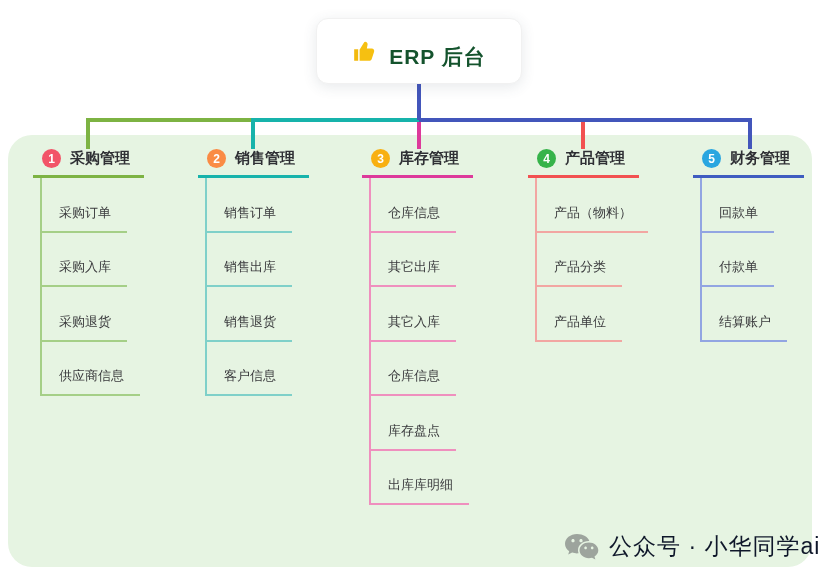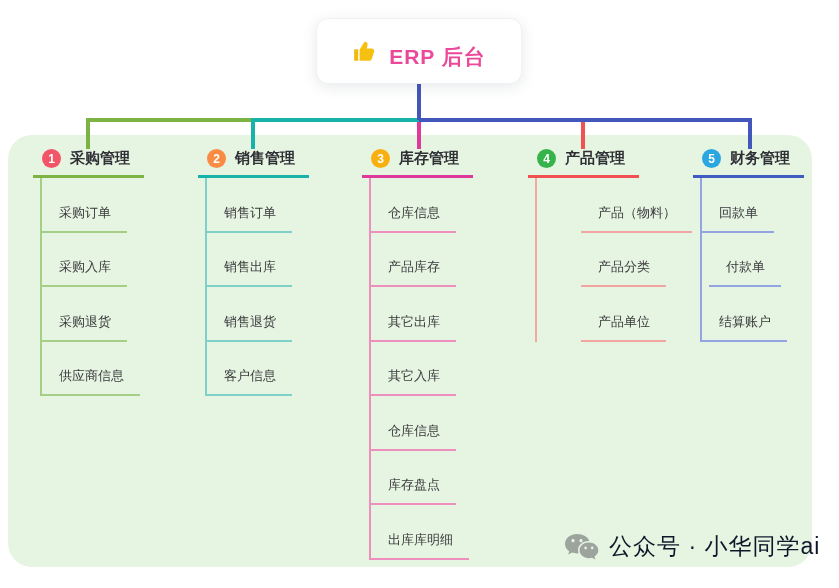--- a/index.html
+++ b/index.html
@@ -21,21 +21,21 @@
     position:absolute; left:316px; top:18px;
     width:206px; height:66px;
     background:#ffffff;
     border:1px solid #f1f1f1;
     border-radius:12px;
     box-shadow:0 3px 14px rgba(60,70,90,0.12);
     display:flex; align-items:center; justify-content:center; gap:11px;
     z-index:5;
   }
   .root-node .label {
-    font-size:21px; font-weight:600; color:#ec4899; letter-spacing:1px;margin-top:12px;
+    font-size:21px; font-weight:600; color:#14532d; letter-spacing:1px;margin-top:12px;
   }
   
   .conn { position:absolute; }
   .conn.h { height:4px; }
   .conn.v { width:4px; }
   
   .branch { position:absolute; top:147px; z-index:2; }
   .branch-header {
     display:flex; align-items:center; gap:9px;
     width:max-content;
@@ -124,49 +124,48 @@
   </div>
 </div>
 
 <div class="branch" style="left:362px;">
   <div class="branch-header" style="border-bottom-color: rgb(221, 58, 155);">
     <span class="badge" style="background: rgb(248, 176, 17);">3</span>
     <span class="branch-title">库存管理</span>
   </div>
   <div class="children" style="border-left-color: rgb(239, 143, 190);">
     <div class="child" style="border-bottom-color: rgb(239, 143, 190);">仓库信息</div>
-    <div class="child" style="border-bottom-color: rgb(239, 143, 190);">产品库存</div>
     <div class="child" style="border-bottom-color: rgb(239, 143, 190);">其它出库</div>
     <div class="child" style="border-bottom-color: rgb(239, 143, 190);">其它入库</div>
     <div class="child" style="border-bottom-color: rgb(239, 143, 190);">仓库信息</div>
     <div class="child" style="border-bottom-color: rgb(239, 143, 190);">库存盘点</div>
     <div class="child" style="border-bottom-color: rgb(239, 143, 190);">出库库明细</div>
   </div>
 </div>
 
 <div class="branch" style="left:528px;">
   <div class="branch-header" style="border-bottom-color: rgb(242, 81, 81);">
     <span class="badge" style="background: rgb(54, 179, 74);">4</span>
     <span class="branch-title">产品管理</span>
   </div>
-  <div class="children" style="border-left-color: rgb(242, 166, 162); padding-left: 44px;">
+  <div class="children" style="border-left-color: rgb(242, 166, 162);">
     <div class="child" style="border-bottom-color: rgb(242, 166, 162);">产品（物料）</div>
     <div class="child" style="border-bottom-color: rgb(242, 166, 162);">产品分类</div>
     <div class="child" style="border-bottom-color: rgb(242, 166, 162);">产品单位</div>
   </div>
 </div>
 
 <div class="branch" style="left:693px;">
   <div class="branch-header" style="border-bottom-color: rgb(63, 92, 192);">
     <span class="badge" style="background: rgb(42, 166, 224);">5</span>
     <span class="branch-title">财务管理</span>
   </div>
   <div class="children" style="border-left-color: rgb(146, 165, 226);">
     <div class="child" style="border-bottom-color: rgb(146, 165, 226);">回款单</div>
-    <div class="child" style="border-bottom-color: rgb(146, 165, 226); margin-left: 7px;">付款单</div>
+    <div class="child" style="border-bottom-color: rgb(146, 165, 226);">付款单</div>
     <div class="child" style="border-bottom-color: rgb(146, 165, 226);">结算账户</div>
   </div>
 </div>
 
 <div class="watermark">
   <span style="display:flex;">
     <svg width="36" height="30" viewBox="0 0 36 30">
       <path fill="#9da49d" fill-rule="evenodd" d="M14 2C7.4 2 2 6.4 2 11.8c0 3 1.6 5.6 4.2 7.4l-1 3.4 3.9-2c1.5.5 3.2.8 4.9.8.5 0 1.1 0 1.6-.1-.4-1-.6-2-.6-3.1 0-5.1 4.8-9.2 10.7-9.2h.6C25.1 5 20.1 2 14 2zm-4 8.3c-.9 0-1.6-.7-1.6-1.6S9.1 7.1 10 7.1s1.6.7 1.6 1.6-.7 1.6-1.6 1.6zm8 0c-.9 0-1.6-.7-1.6-1.6s.7-1.6 1.6-1.6 1.6.7 1.6 1.6-.7 1.6-1.6 1.6z"></path>
       <path fill="#9da49d" fill-rule="evenodd" d="M25.9 10.4c-5.2 0-9.4 3.5-9.4 7.9 0 4.4 4.2 7.9 9.4 7.9 1.1 0 2.1-.2 3.1-.4l3.4 1.8-.9-3c2.3-1.4 3.8-3.7 3.8-6.3 0-4.4-4.2-7.9-9.4-7.9zm-3.3 6.8c-.7 0-1.3-.6-1.3-1.3s.6-1.3 1.3-1.3 1.3.6 1.3 1.3-.6 1.3-1.3 1.3zm6.6 0c-.7 0-1.3-.6-1.3-1.3s.6-1.3 1.3-1.3 1.3.6 1.3 1.3-.6 1.3-1.3 1.3z"></path>
     </svg>

